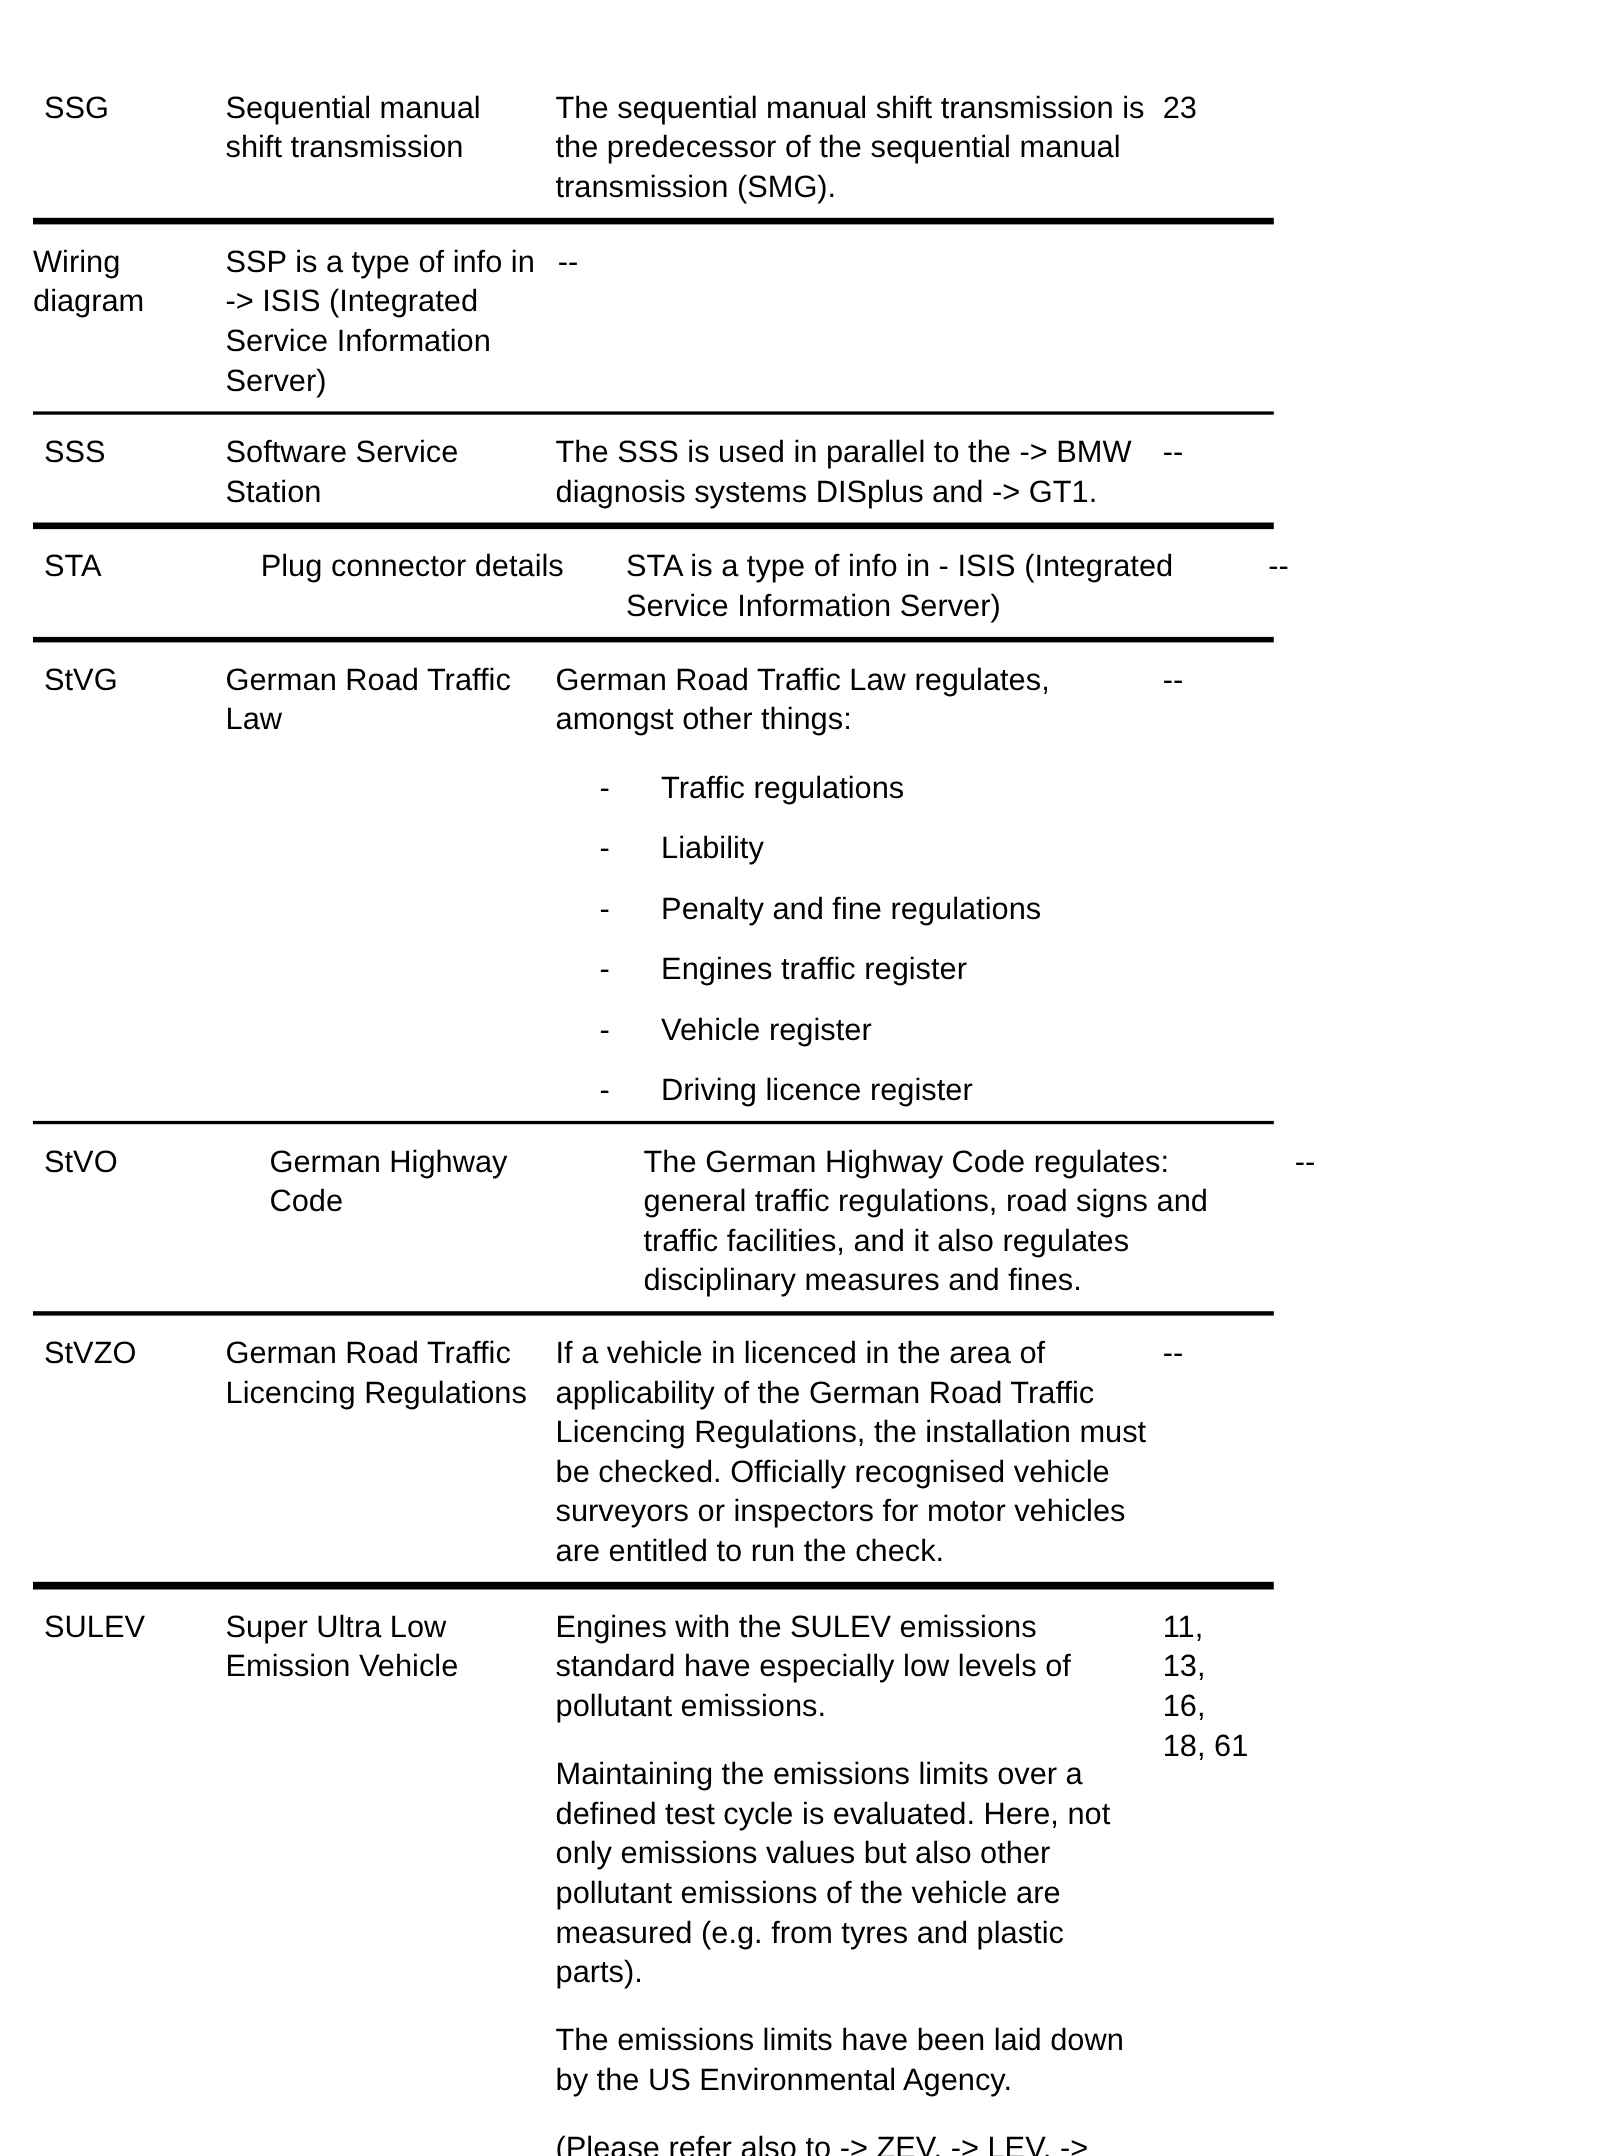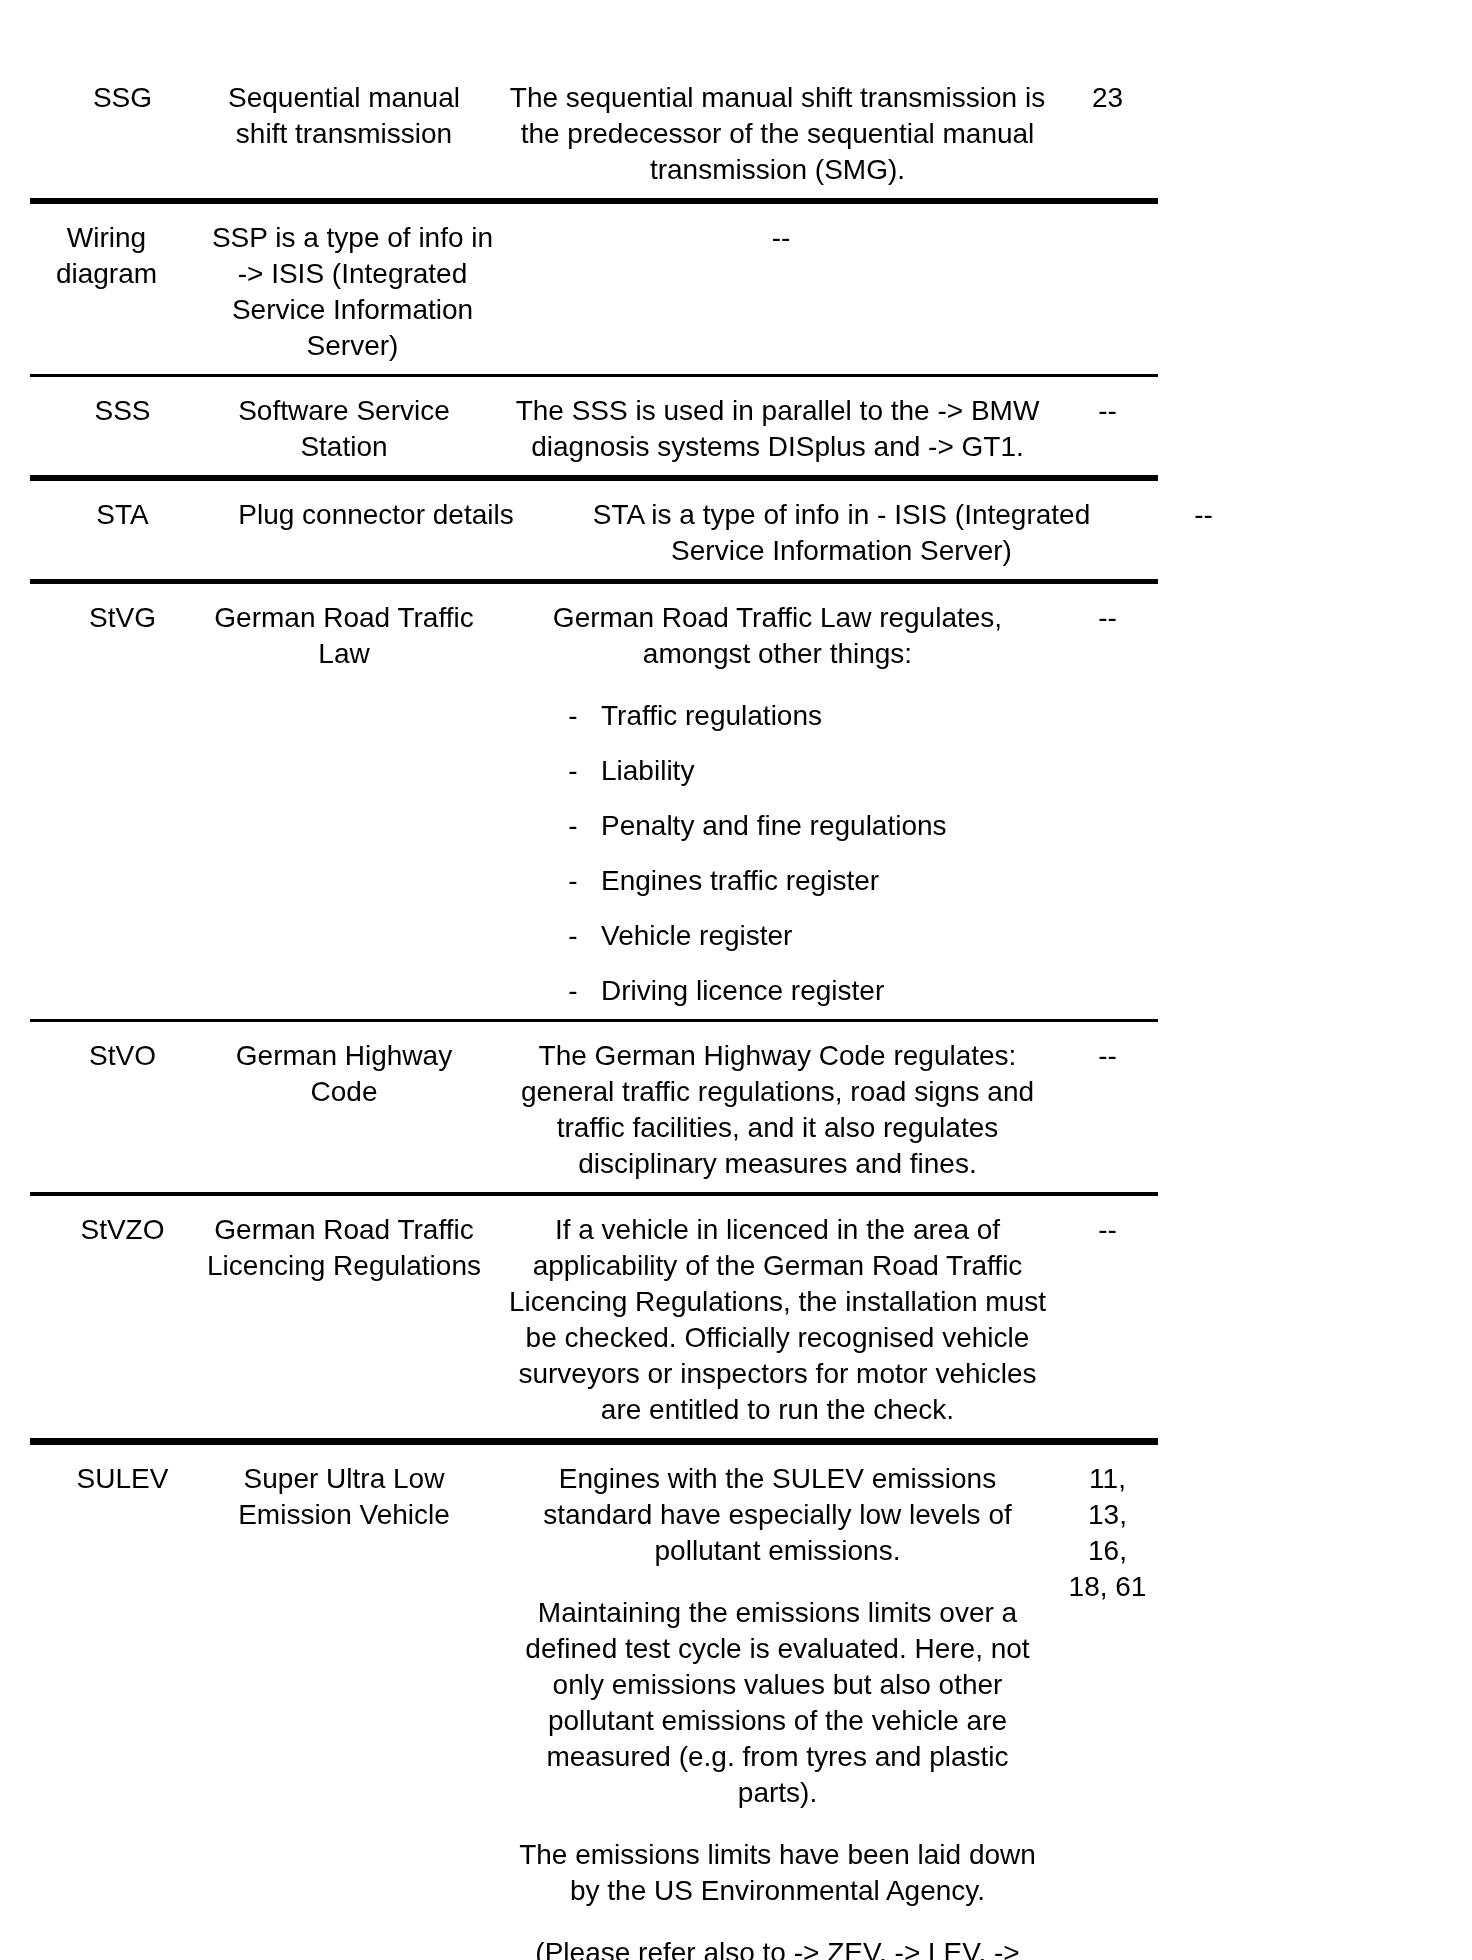--- a/index.html
+++ b/index.html
@@ -23,24 +23,23 @@
   .glossary-table {
     width: 1128px;
     margin-left: 30px;
   }
   .g-row {
     display: grid;
     grid-template-columns: 175px 300px 550px 103px;
     padding: 16px 0 10px 0;
     border-bottom-style: solid;
     border-bottom-color: #000;
-    text-align: center;
   }
   .g-row.rule-3 { border-bottom-width: 3px; }
-  .g-row.rule-4 { border-bottom-width: 4px; }
+  .g-row.rule-4 { border-bottom-width: 4px; gap: 40px; }
   .g-row.rule-5 { border-bottom-width: 5px; gap: 32px; }
   .g-row.rule-6 { border-bottom-width: 6px; }
   .g-row.rule-7 { border-bottom-width: 7px; }
   .g-row.last-row { padding-bottom: 12px; }
   .cell-abbr {
     padding-left: 10px;
   }
   .cell-term {
     padding-right: 22px;
   }

